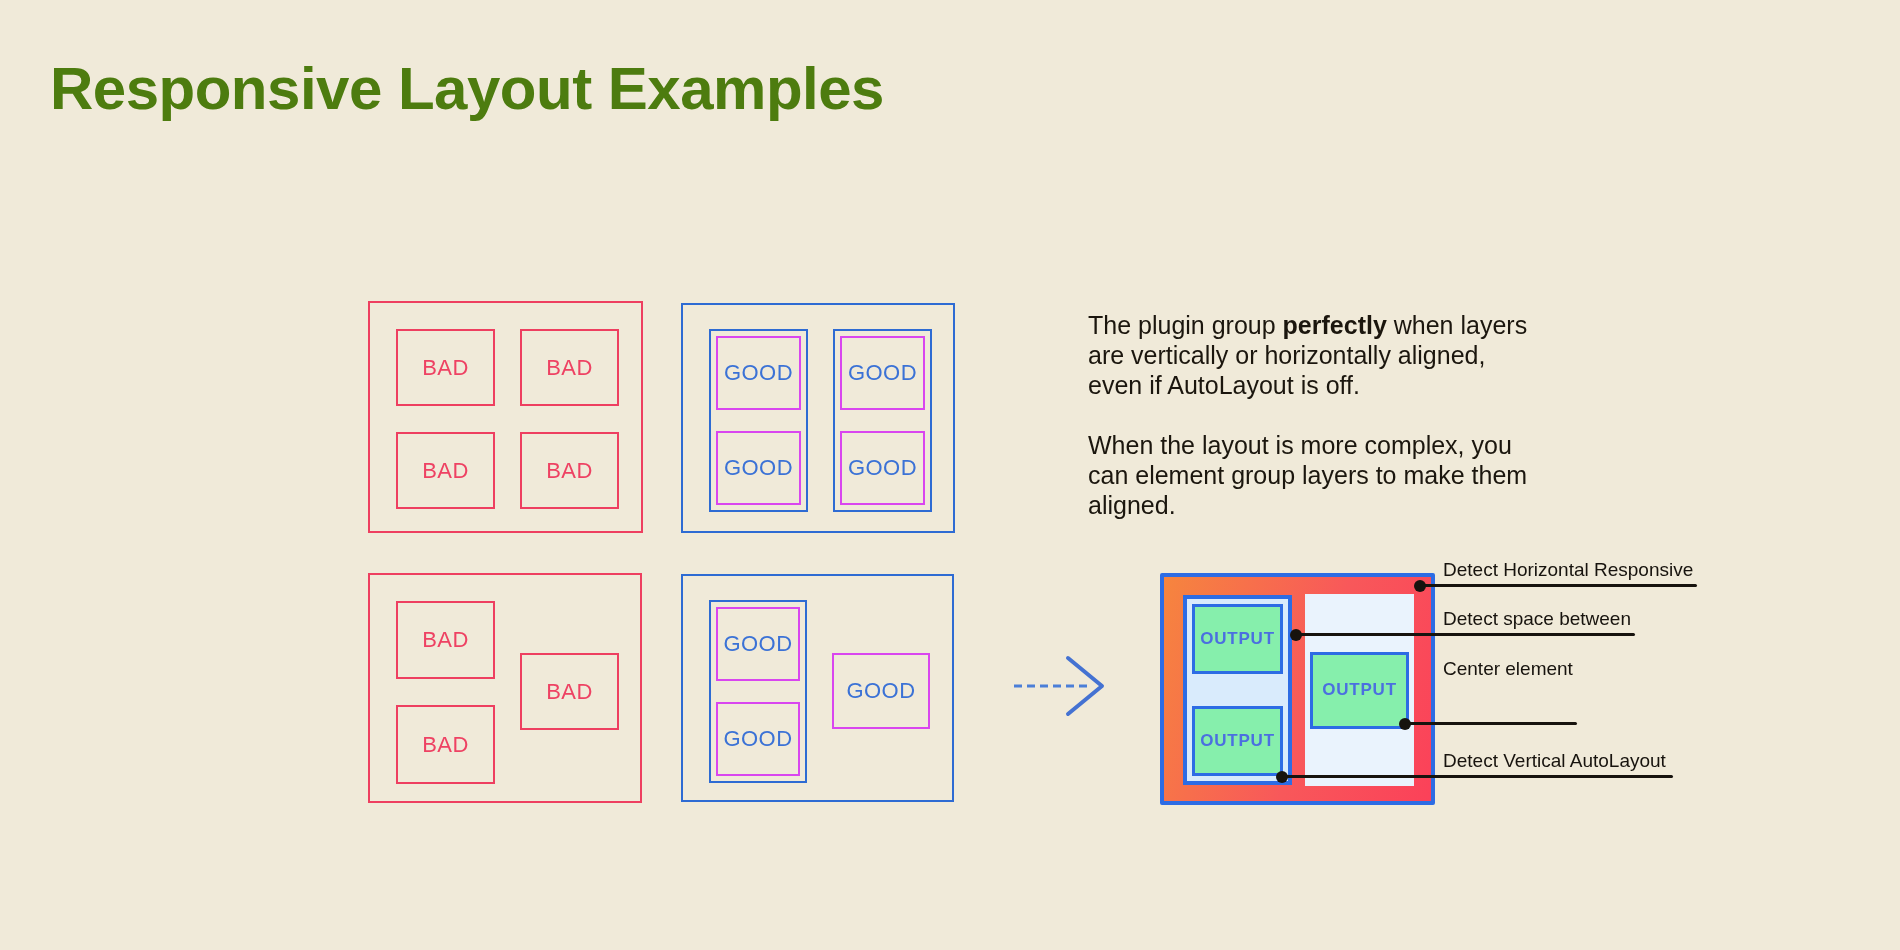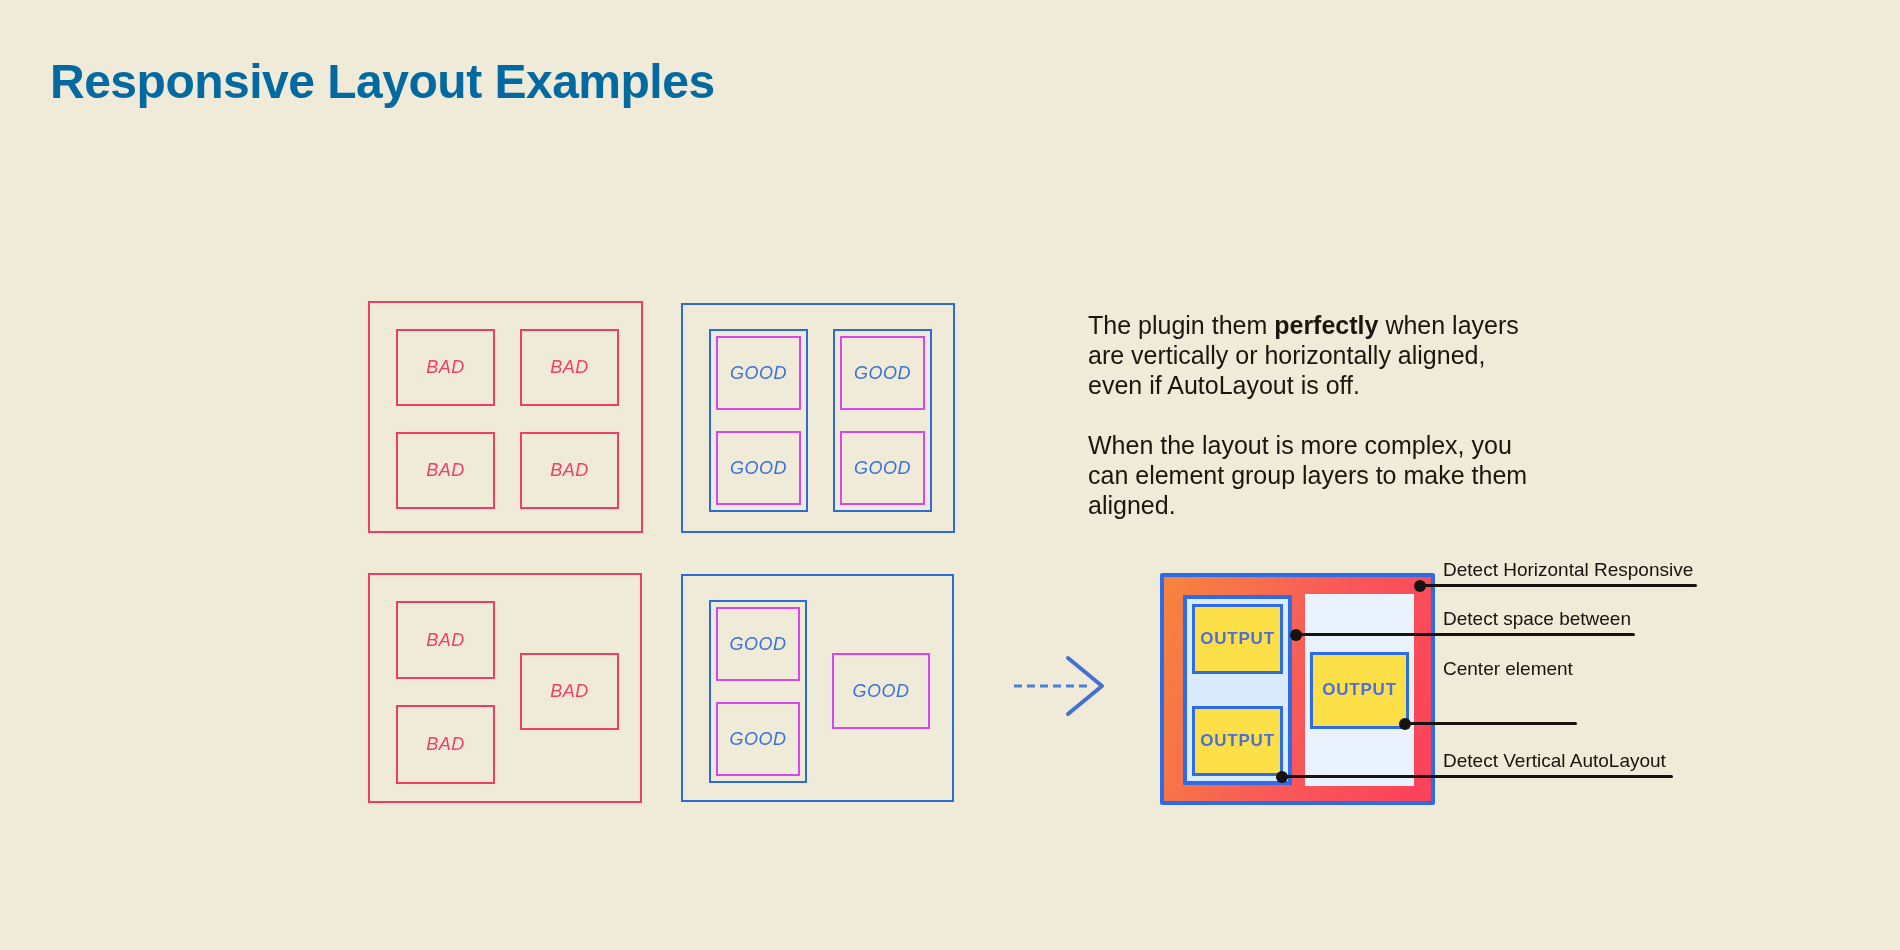--- a/index.html
+++ b/index.html
@@ -1,31 +1,31 @@
 <!DOCTYPE html>
 <html><head>
 <meta charset="utf-8">
 <style>
   html,body{margin:0;padding:0;}
   body{background:#f0ead9;font-family:"Liberation Sans",sans-serif;}
   .stage{position:relative;width:1900px;height:950px;background:#f0ead9;overflow:hidden;}
 
   .page-title{
     position:absolute;left:50px;top:56px;margin:0;
-    font-size:48px;font-weight:700;letter-spacing:-0.5px;color:#0369a1;line-height:1.1;
+    font-size:60px;font-weight:700;letter-spacing:-0.5px;color:#4d7c0f;line-height:1.1;
   }
 
   
   .frame{position:absolute;box-sizing:border-box;}
   .frame.red{border:2px solid #ee3f60;}
   .frame.blue{border:2px solid #2e6bd3;}
   .cell{
     position:absolute;box-sizing:border-box;
     display:flex;align-items:center;justify-content:center;
-    font-size:18px;font-weight:500;letter-spacing:0.5px;font-style:italic;
+    font-size:22px;font-weight:500;letter-spacing:0.5px;
   }
   .cell.red{border:2px solid #ee3f60;color:#ee4263;}
   .cell.blue{border:2px solid #d946ef;color:#3b72d6;}
   .group{
     position:absolute;box-sizing:border-box;border:2px solid #2e6bd3;
     padding:5px;display:flex;flex-direction:column;justify-content:space-between;
   }
   .group .cell{position:relative;width:100%;height:74px;flex:none;}
 
   
@@ -49,21 +49,21 @@
   .output-group{
     position:absolute;left:19px;top:18px;width:109px;height:190px;
     box-sizing:border-box;border:4px solid #2d6ce4;background:#d9ebfc;
     padding:5px;display:flex;flex-direction:column;justify-content:space-between;
   }
   .output-panel{
     position:absolute;left:141px;top:17px;width:109px;height:192px;
     background:#eaf3fd;display:flex;align-items:center;justify-content:center;
   }
   .output-box{
-    box-sizing:border-box;background:#fde047;border:3px solid #2d6ce4;
+    box-sizing:border-box;background:#86efac;border:3px solid #2d6ce4;
     display:flex;align-items:center;justify-content:center;
     color:#4b6fe0;font-size:17px;font-weight:700;letter-spacing:0.8px;
   }
   .output-group .output-box{width:100%;height:70px;flex:none;}
   .output-panel .output-box{width:99px;height:77px;}
 
   
   .ann-label{position:absolute;font-size:19px;color:#17130e;white-space:nowrap;}
   .ann-line{position:absolute;height:3px;background:#17130e;border-radius:2px;}
   .ann-dot{position:absolute;width:12px;height:12px;border-radius:50%;background:#17130e;}
@@ -103,21 +103,21 @@
       <div class="cell blue">
           <span>GOOD</span>
         </div>
       <div class="cell blue">
           <span>GOOD</span>
         </div>
     </div>
   </div>
 
   <div class="description">
-    <p><span>The plugin them </span><b>perfectly</b><span> when layers are vertically or horizontally aligned, even if AutoLayout is off.</span></p>
+    <p><span>The plugin group </span><b>perfectly</b><span> when layers are vertically or horizontally aligned, even if AutoLayout is off.</span></p>
     <p>When the layout is more complex, you can element group layers to make them aligned.</p>
   </div>
 
   <div class="frame red" style="left:368px;top:573px;width:274px;height:230px">
     <div class="cell red" style="left:26px;top:26px;width:99px;height:78px">
         <span>BAD</span>
       </div>
     <div class="cell red" style="left:150px;top:78px;width:99px;height:77px">
         <span>BAD</span>
       </div>

